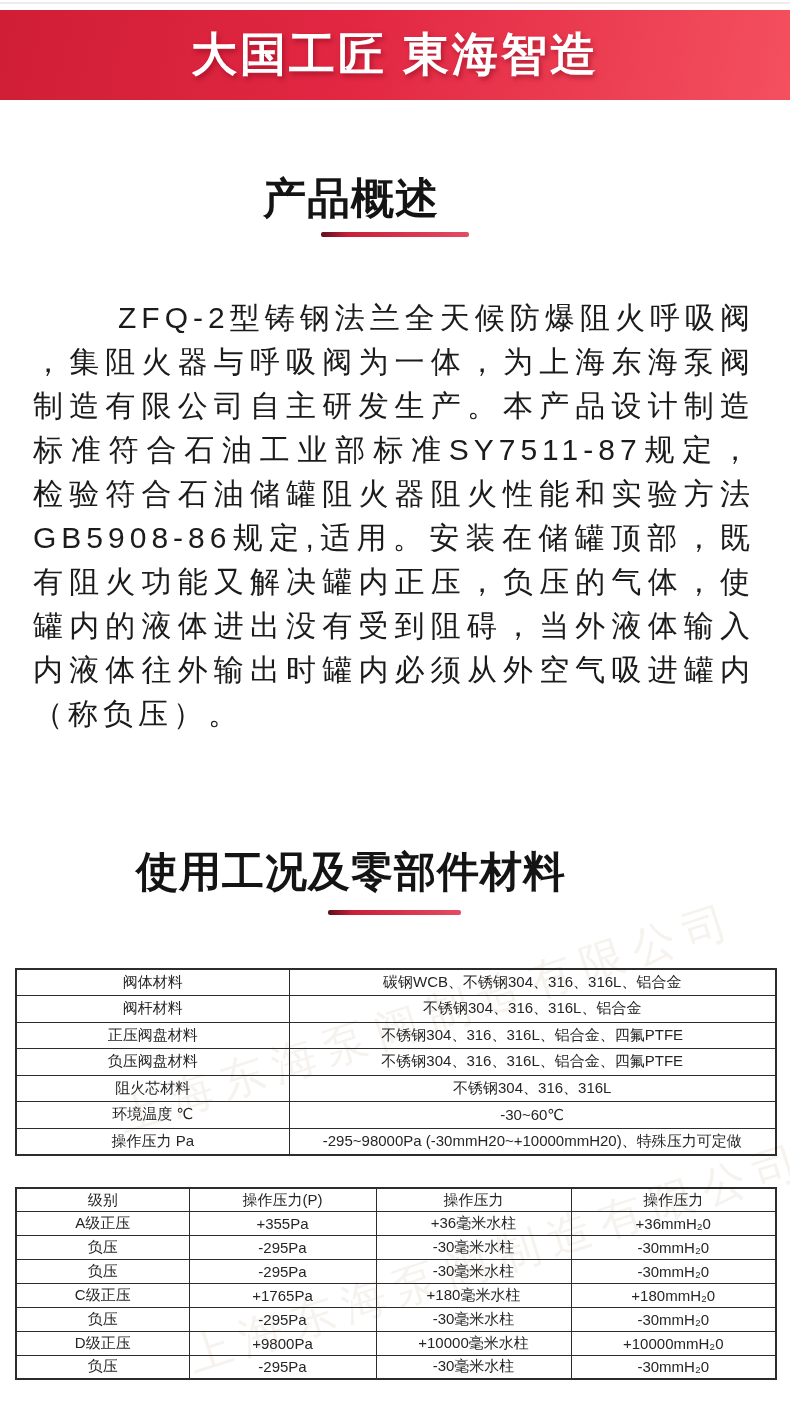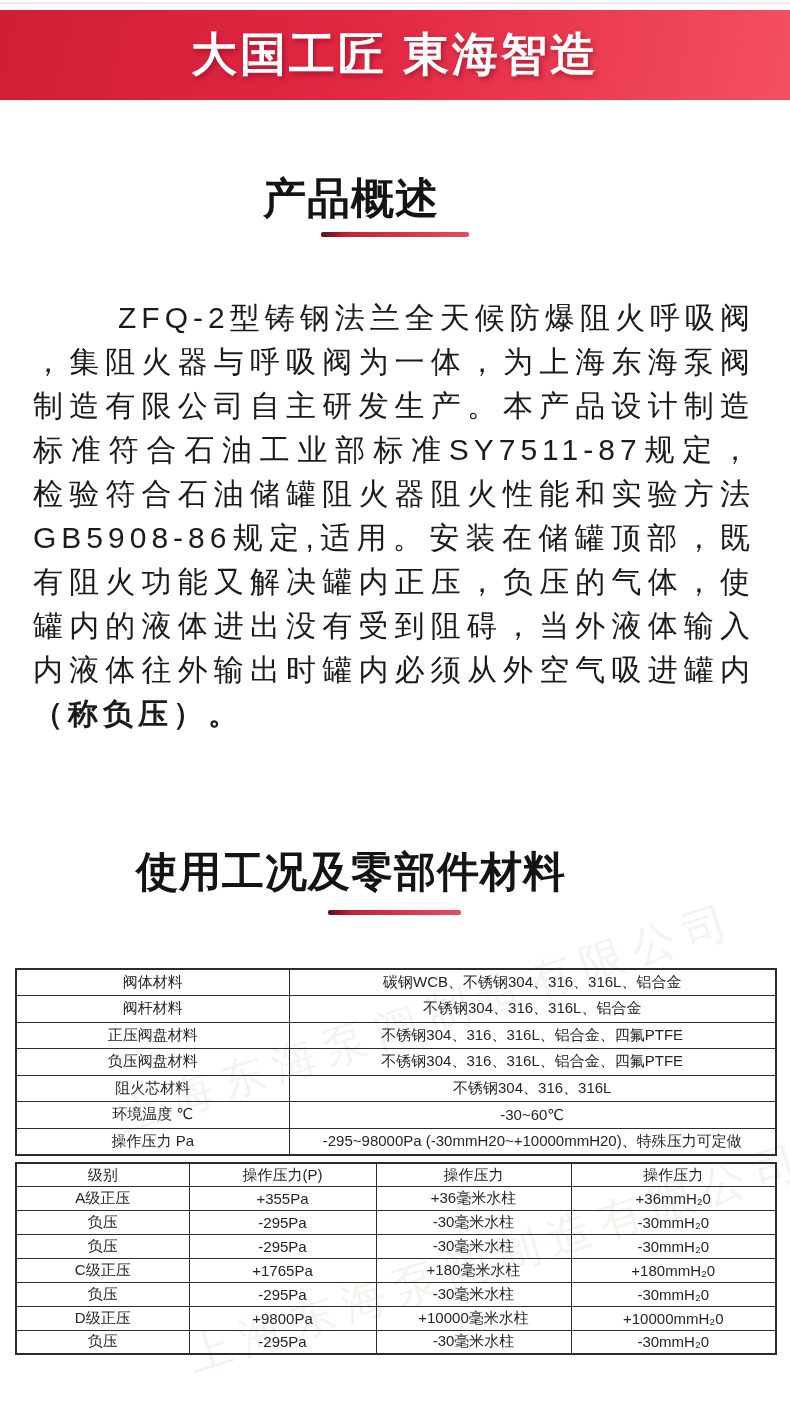--- a/index.html
+++ b/index.html
@@ -41,37 +41,37 @@
   .paragraph {
     position:absolute; top:296px; left:33px; width:722px;
     color:#1b1b1b;
   }
   .para-line {
     height:44px; line-height:44px; font-size:30px; letter-spacing:5px;
     text-align:justify; text-align-last:justify;
     overflow:hidden; white-space:nowrap;
   }
   .para-line:first-child { text-indent:85px; }
-  .para-line:last-child  { text-align:center; text-align-last:left;font-weight:bold; }
+  .para-line:last-child  { text-align:center; text-align-last:left; }
   
   .wm {
     position:absolute; color:rgba(186,158,126,0.13); font-size:44px;
     letter-spacing:10px; transform:rotate(-18deg); transform-origin:left top;
     white-space:nowrap; pointer-events:none;
   }
   .wm1 { top:1090px; left:110px; }
   .wm2 { top:1330px; left:180px; }
   
   table {
     position:absolute; left:15px; width:760px;
     border-collapse:collapse; table-layout:fixed;
     background:transparent;
   }
   .materials-table { top:968px; }
-  .pressure-table  { top:1162px; }
+  .pressure-table  { top:1187px; }
   td, th {
     border:1px solid #2c2c2c;
     text-align:center; vertical-align:middle;
     font-size:15px; color:#252525; font-weight:normal;
     padding:0 18px; overflow:hidden; white-space:nowrap;
   }
   .materials-table td { height:26.5px; }
   .pressure-table  td, .pressure-table th { height:23.9px; }
   table { border:2px solid #2c2c2c; }
 </style>

